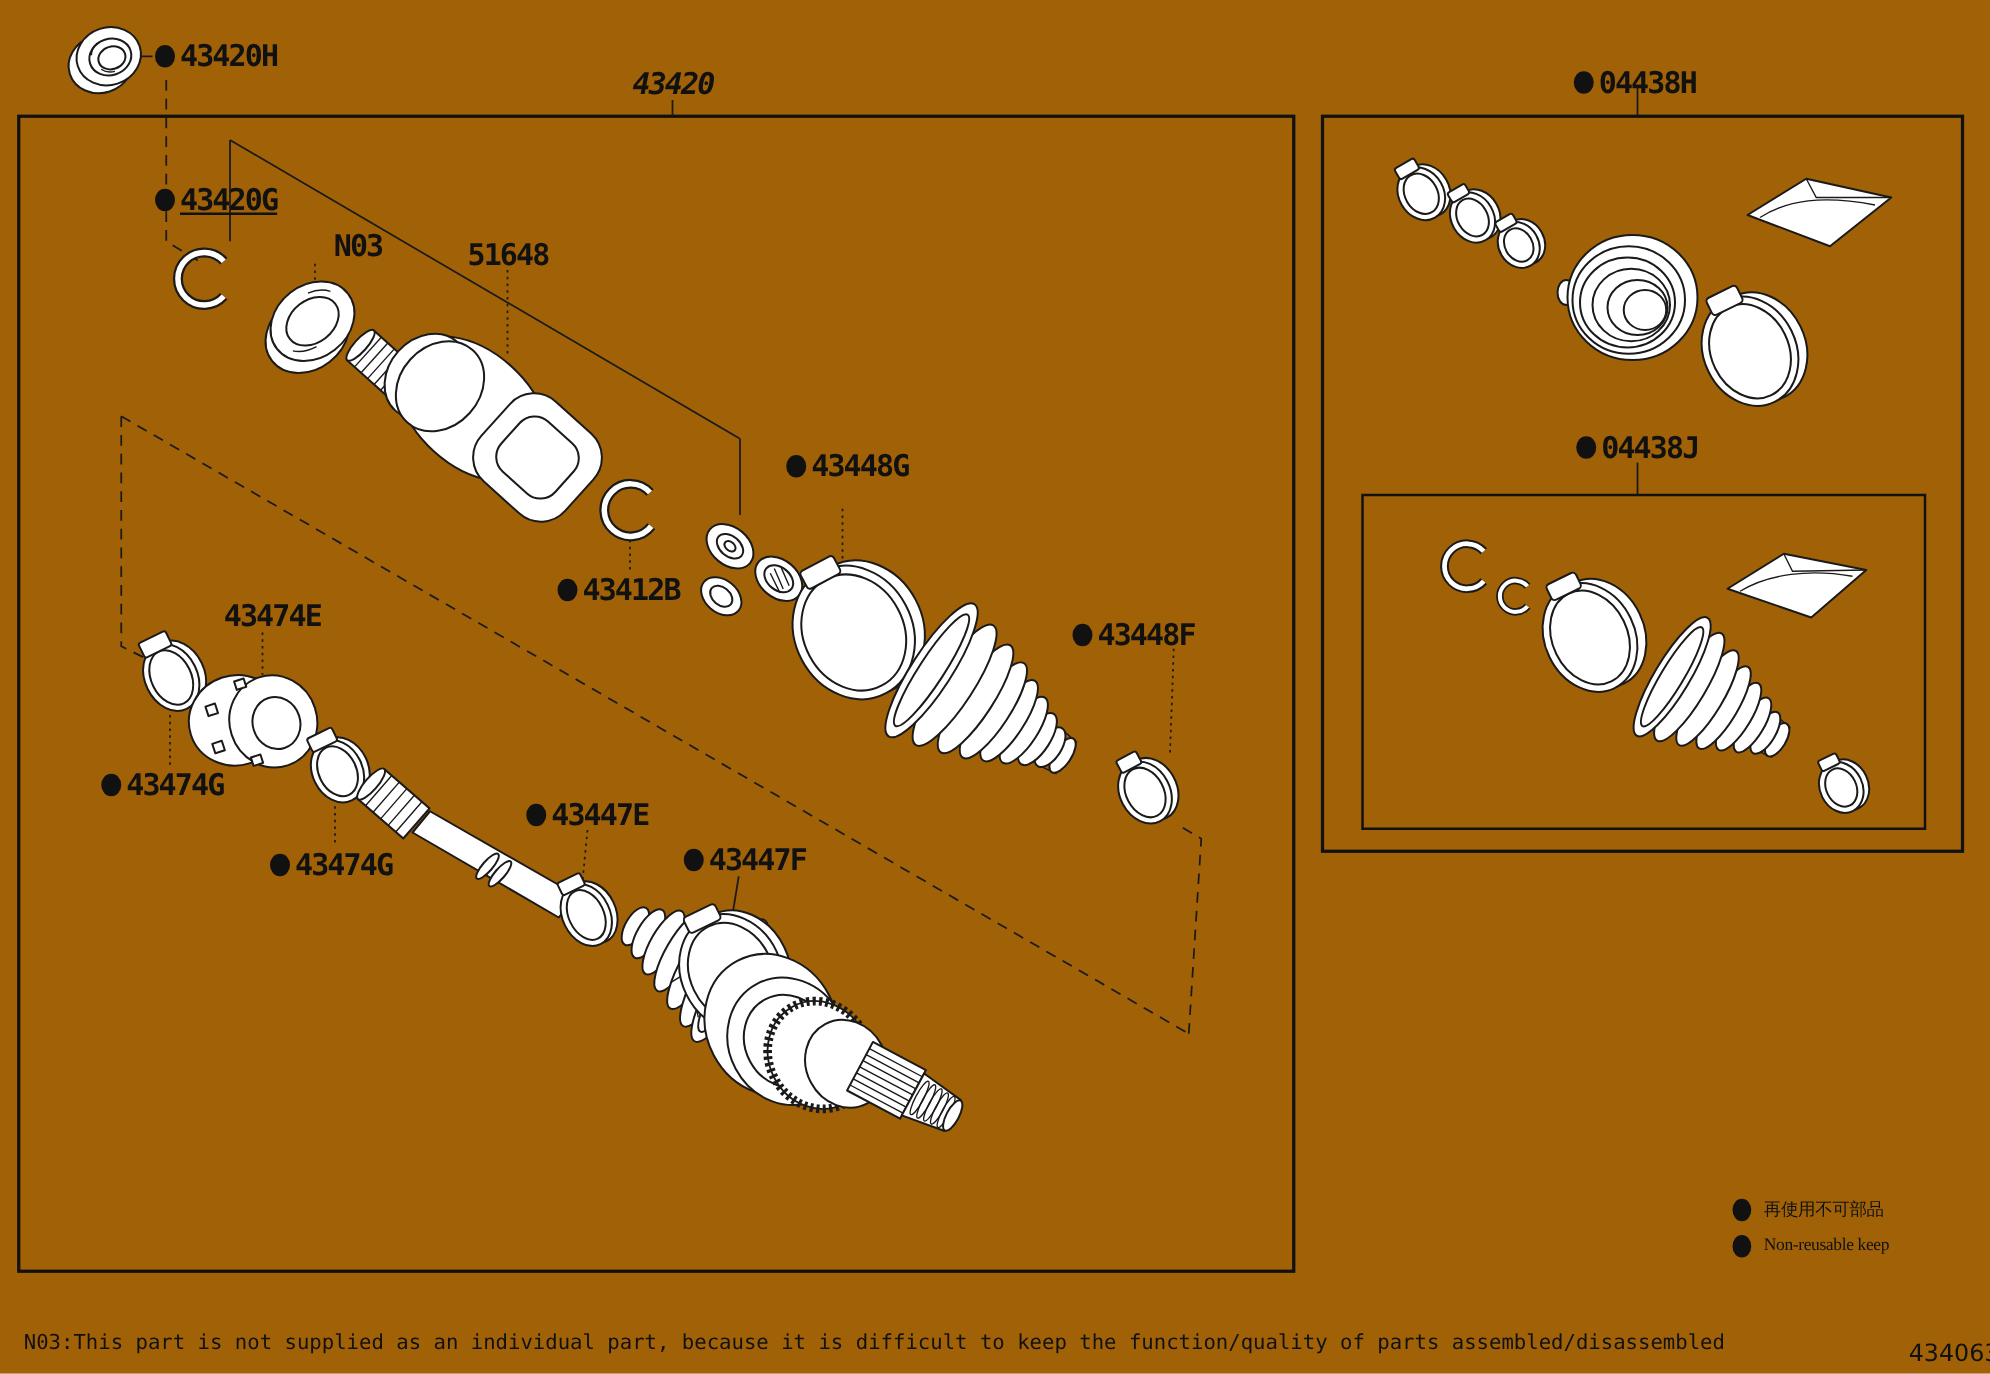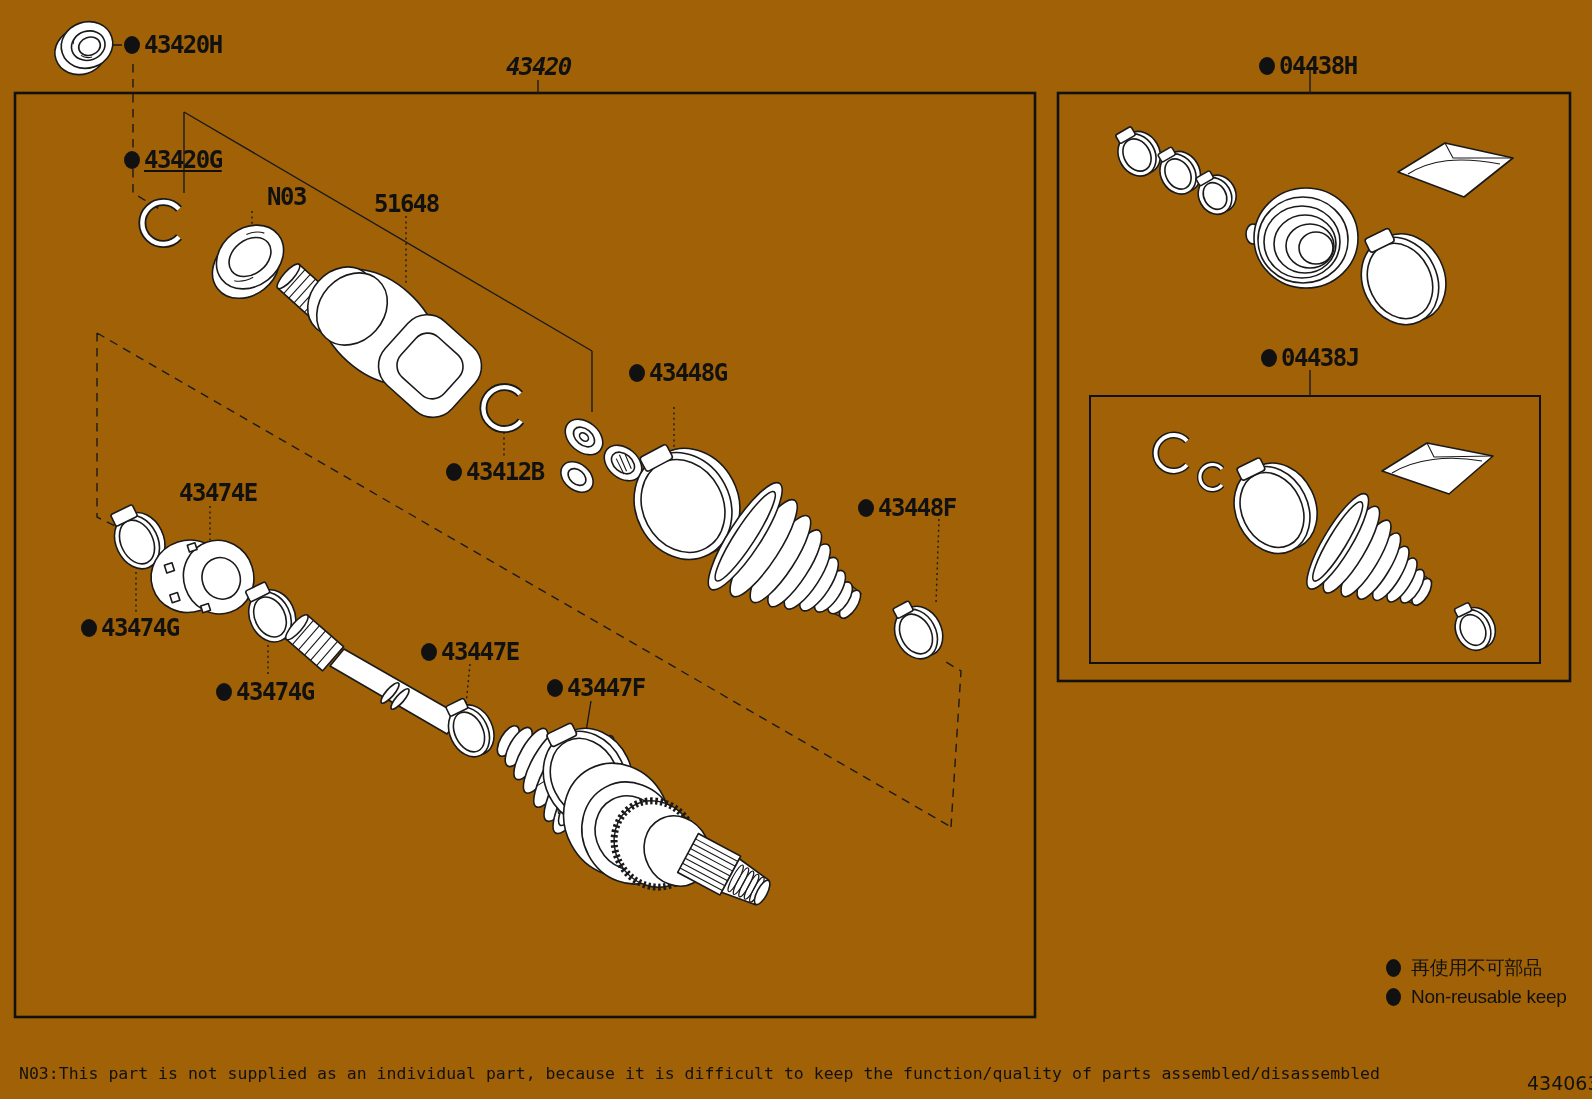--- a/index.html
+++ b/index.html
@@ -11,22 +11,22 @@
   .thin{fill:none;stroke:#1a1a1a;stroke-width:1.1;}
   .dot{stroke-dasharray:2 3.4;}
   .dash{stroke-dasharray:8.5 6.5;}
   .box{fill:none;stroke:#111111;stroke-width:2.6;}
   .box2{fill:none;stroke:#111111;stroke-width:2;}
   .plbl{position:absolute;font:bold 24px "DejaVu Sans Mono",monospace;letter-spacing:-1.5px;
         line-height:1.1;white-space:nowrap;color:#111;}
   .plbl .blt{display:inline-block;width:16px;height:18px;border-radius:50%;
              background:#111;margin-right:4px;vertical-align:-1px;}
   .legend{position:absolute;left:1386px;top:953px;}
-  .legend-row{display:flex;align-items:center;height:29px;font-size:19px;letter-spacing:-0.3px;
-              font-family:Liberation Sans, sans-serif;}
+  .legend-row{display:flex;align-items:center;height:29px;font-size:14px;letter-spacing:-0.3px;
+              font-family:Liberation Serif, serif;}
   .legend-row .blt{display:inline-block;width:15px;height:18px;border-radius:50%;
                    background:#111;margin-right:10px;flex:0 0 auto;}
   .note{position:absolute;left:19px;top:1064px;font:16.5px "DejaVu Sans Mono",monospace;
         white-space:nowrap;color:#111;}
   .doccode{position:absolute;left:1507px;top:1072px;font:19px "DejaVu Sans",sans-serif;color:#111;margin-left:20px;}
 </style>
 </head>
 <body>
 
 <div id="stage">

